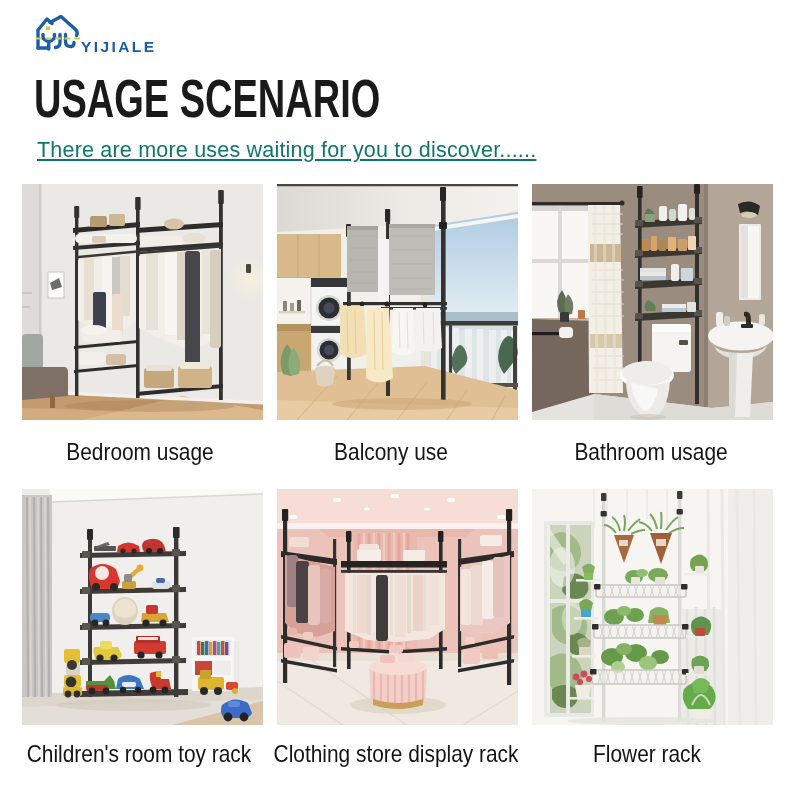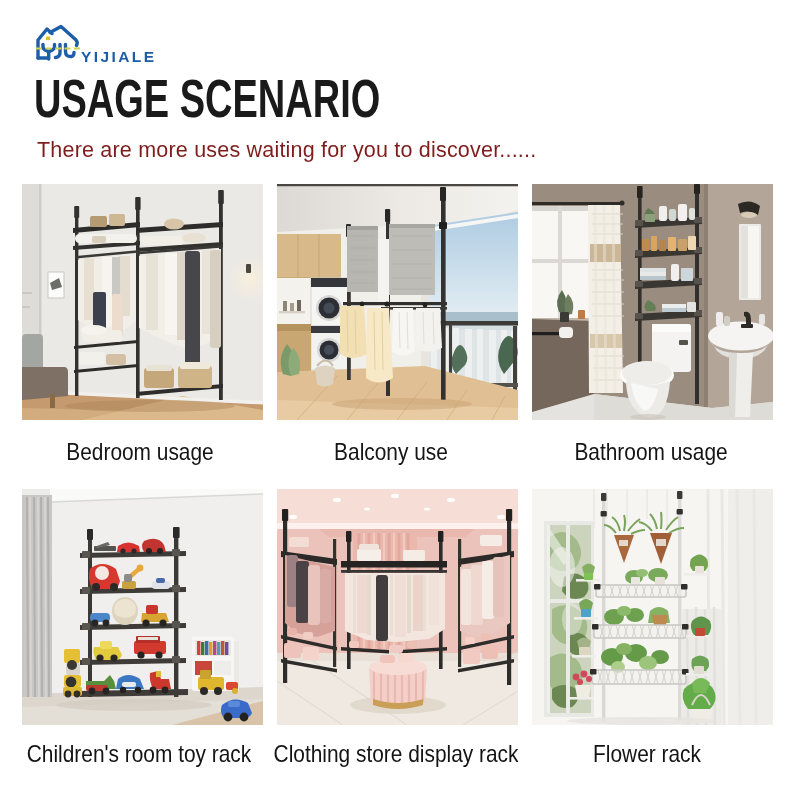--- a/index.html
+++ b/index.html
@@ -4,21 +4,21 @@
 <style>
 html,body{margin:0;padding:0;background:#ffffff;width:800px;height:800px;overflow:hidden;}
 body{font-family:"Liberation Sans",sans-serif;position:relative;}
 .cellcap{position:absolute;font-size:24px;color:#141414;white-space:nowrap;transform:translateX(-50%) scaleX(0.87);}
 .photo{position:absolute;width:241px;height:236px;overflow:hidden;}
 .photo svg{display:block;}
 </style>
 </head>
 <body>
 
-<div style="position:absolute;left:34px;top:23px;width:130px;height:42px;text-align:center;">
+<div style="position:absolute;left:34px;top:13px;width:130px;height:42px;text-align:center;">
 <svg width="130" height="42" viewBox="0 0 130 42">
 
   <g fill="none" stroke="#1e5ea8" stroke-width="3.4" stroke-linecap="round" stroke-linejoin="round">
     <path d="M4 35 L4 17 L13 6 L18 10.5"></path>
     <path d="M4 35 L14 35"></path>
     <path d="M16 9.5 L27 3.5 L41.5 16.5 Q44.5 19.5 42.5 22.5"></path>
   </g>
 
   <g fill="none" stroke="#1e5ea8" stroke-width="3.4" stroke-linecap="round">
     <path d="M9 21.5 L9 25"></path>
@@ -32,21 +32,21 @@
   <rect x="12" y="13.5" width="4.2" height="3.6" fill="#d8c433"></rect>
 
   <path d="M2 25.5 L47 25.5" stroke="#cdd24e" stroke-width="1.8" stroke-dasharray="6 3.5" fill="none"></path>
 
   <text x="47" y="38.5" font-family="Liberation Sans,sans-serif" font-weight="bold" font-size="15.5" letter-spacing="2.4" fill="#1c5ca6">YIJIALE</text>
 </svg>
 </div>
 
 <div style="position:absolute;left:34px;top:67.5px;font-size:53px;font-weight:bold;color:#1a1a1a;transform:scaleX(0.717);transform-origin:left;white-space:nowrap;">USAGE SCENARIO</div>
 
-<div style="position:absolute;left:37px;top:138px;font-size:21.5px;letter-spacing:0.2px;color:#7f1d1d;white-space:nowrap;">There are more uses waiting for you to discover......</div>
+<div style="position:absolute;left:37px;top:138px;font-size:21.5px;letter-spacing:0.2px;color:#0f766e;white-space:nowrap;text-decoration:underline;">There are more uses waiting for you to discover......</div>
 
 <div class="photo" style="left:22px;top:184px;">
 <svg width="241" height="236" viewBox="0 0 241 236">
 
 <rect width="241" height="236" fill="#ebe9e6"></rect>
 <rect x="0" y="0" width="17" height="236" fill="#dedcd9"></rect>
 <rect x="17" y="0" width="2.5" height="236" fill="#cfcdca"></rect>
 
 <radialGradient id="bg1" cx="0.5" cy="0.5" r="0.5">
 <stop offset="0" stop-color="#f8efdc"></stop>

